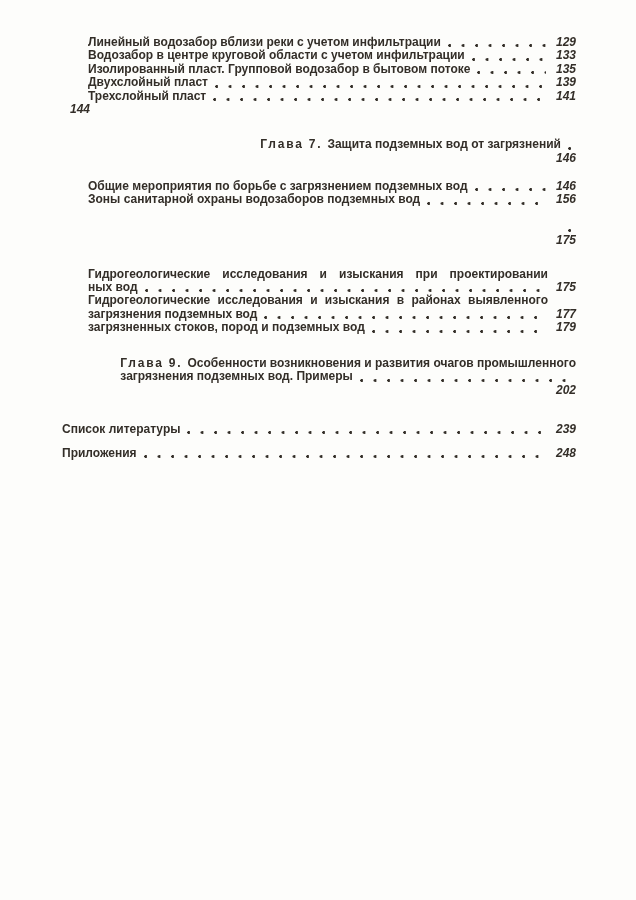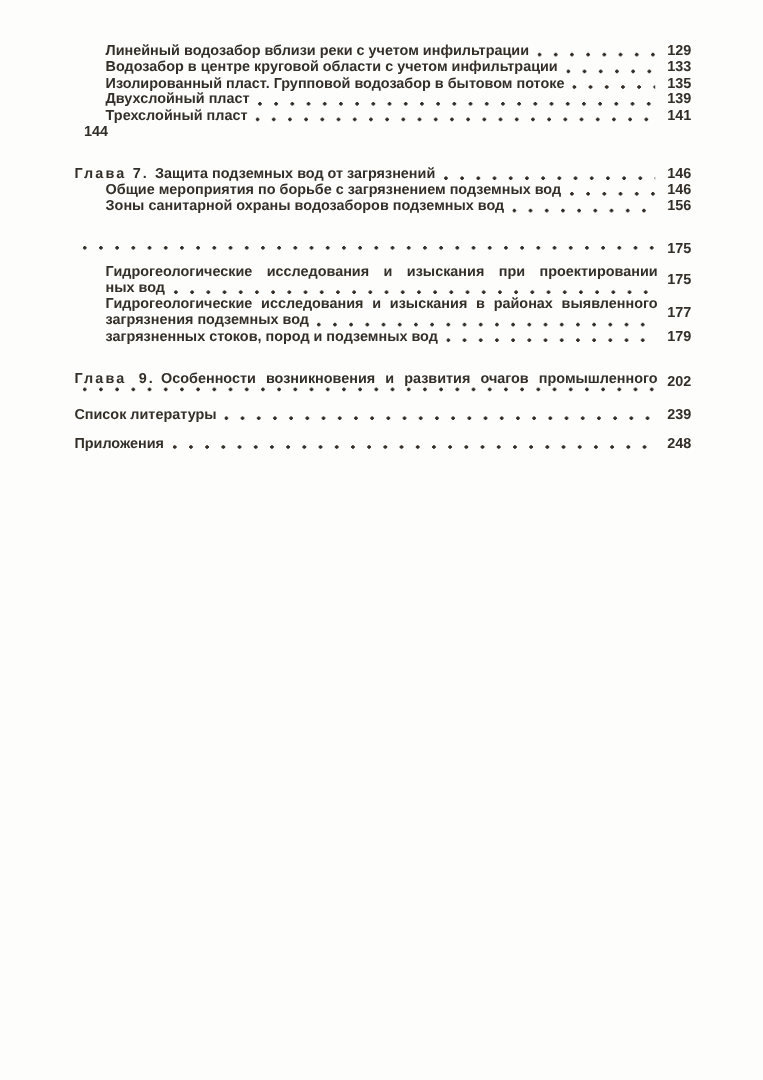--- a/index.html
+++ b/index.html
@@ -5,35 +5,35 @@
   :root { --ink:#332e28; --paper:#fdfdfb; }
   * { box-sizing:border-box; }
   html,body { margin:0; padding:0; background:var(--paper); }
   .page {
     width:636px; height:900px; background:var(--paper);
     padding:36px 60px 0 62px;
     font-family:"Liberation Sans","DejaVu Sans",sans-serif;
     font-weight:700; font-size:12px; line-height:13.4px;
     color:var(--ink); overflow:hidden;
   }
-  .entry { display:flex; align-items:center; }
+  .entry { display:flex; align-items:flex-end; }
   .entry .block { flex:1 1 auto; min-width:0; }
   .entry.sub .block { margin-left:26px; }
-  .pagenum { flex:0 0 28px; text-align:right; white-space:nowrap; }
+  .pagenum { flex:0 0 28px; text-align:right; white-space:nowrap;font-style:italic; }
   .line { text-align:justify; text-align-last:justify; }
   .lastline { display:flex; align-items:baseline; }
   .lastline .txt { white-space:nowrap; }
   .leader {
     flex:1 1 auto; min-width:6px; align-self:flex-end;
     height:3px; margin:0 2px 2px 7px;
     background-image:radial-gradient(circle at 1.6px 1.5px, var(--ink) 1.25px, rgba(0,0,0,0) 1.6px);
     background-size:13.5px 3px; background-repeat:repeat-x;
   }
   .chapter-label { letter-spacing:1.8px; padding-right:5px; }
-  .gap-lg { margin-top:22px; }
+  .gap-lg { margin-top:22px;flex-direction:column; }
   .gap-md { margin-top:11px; }
   .gap-sm { margin-top:6px; }
 </style>
 </head>
 <body>
 
 <main class="page">
   <section id="toc">
       <div class="entry sub">
     <div class="block">
@@ -145,20 +145,21 @@
             <span class="txt">загрязненных стоков, пород и подземных вод</span>
             <span class="leader"></span>
           </div>
         </div>
     <div class="pagenum">179</div>
   </div>
       <div class="entry top gap-lg">
     <div class="block">
           <div class="line"><span class="chapter-label">Глава 9.</span><span class="txt">Особенности возникновения и развития очагов промышленного</span></div>
           <div class="lastline">
+            <span class="txt">загрязнения подземных вод. Примеры</span>
             <span class="leader"></span>
           </div>
         </div>
     <div class="pagenum">202</div>
   </div>
       <div class="entry top gap-md">
     <div class="block">
           <div class="lastline">
             <span class="txt">Список литературы</span>
             <span class="leader"></span>

